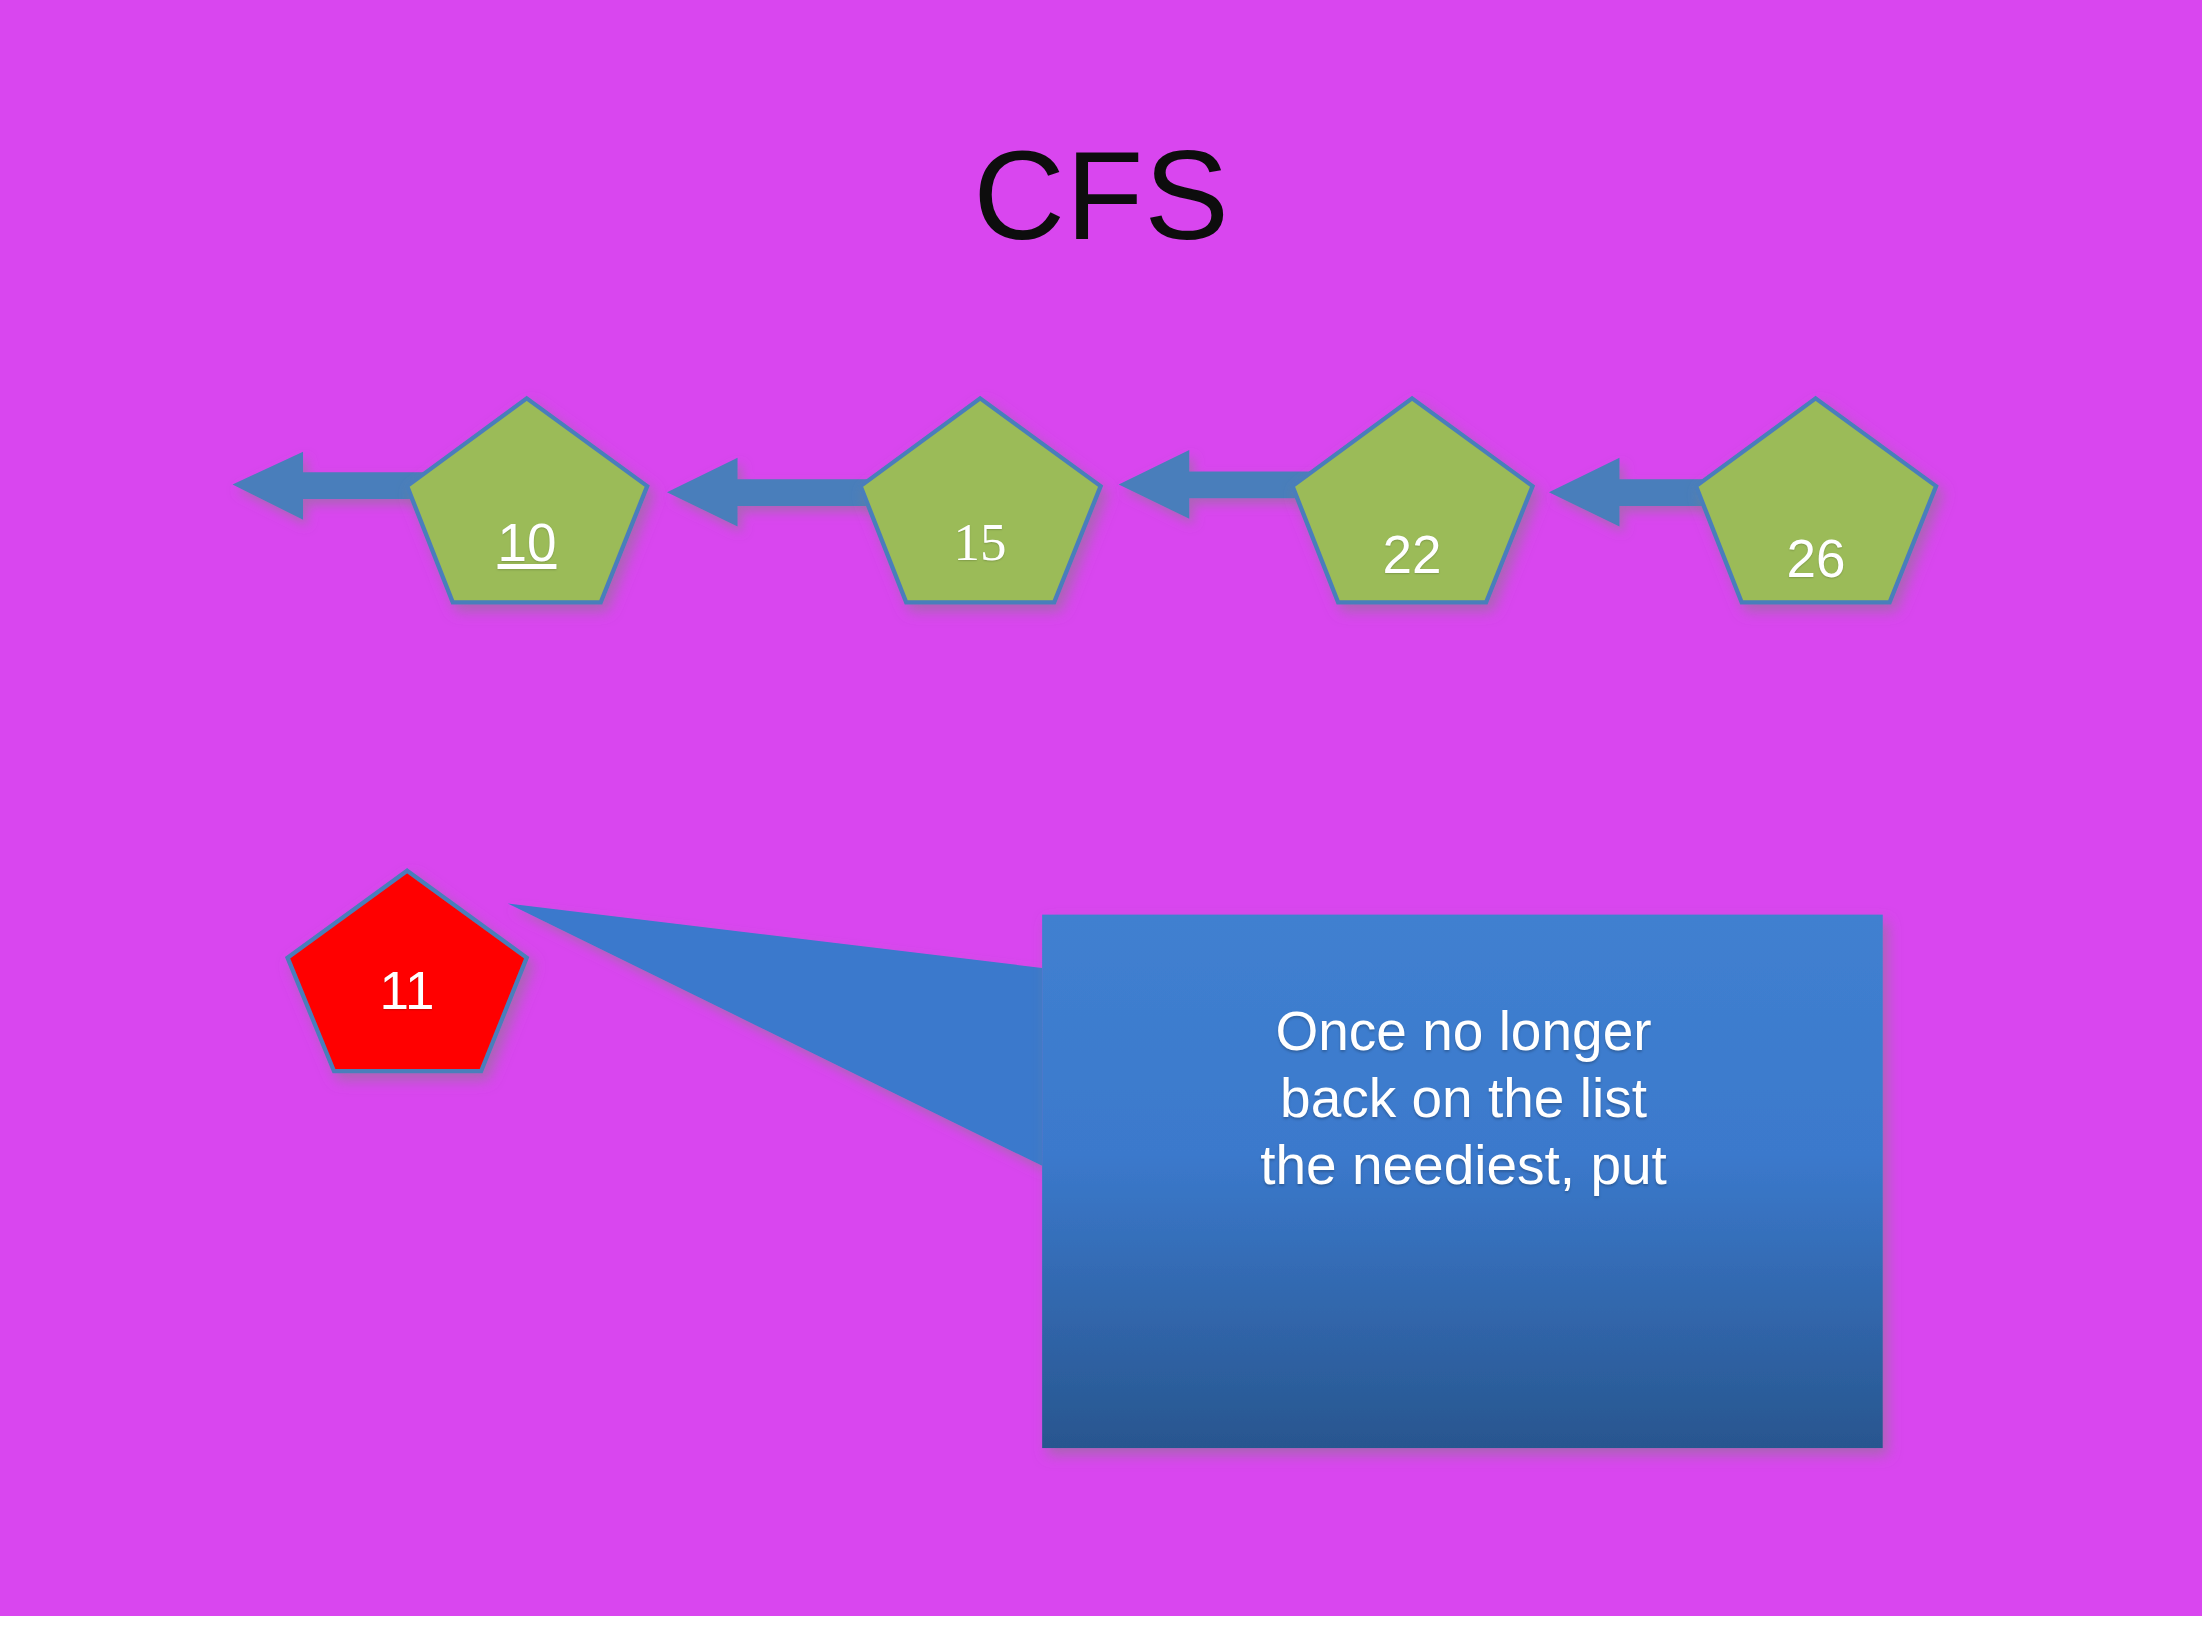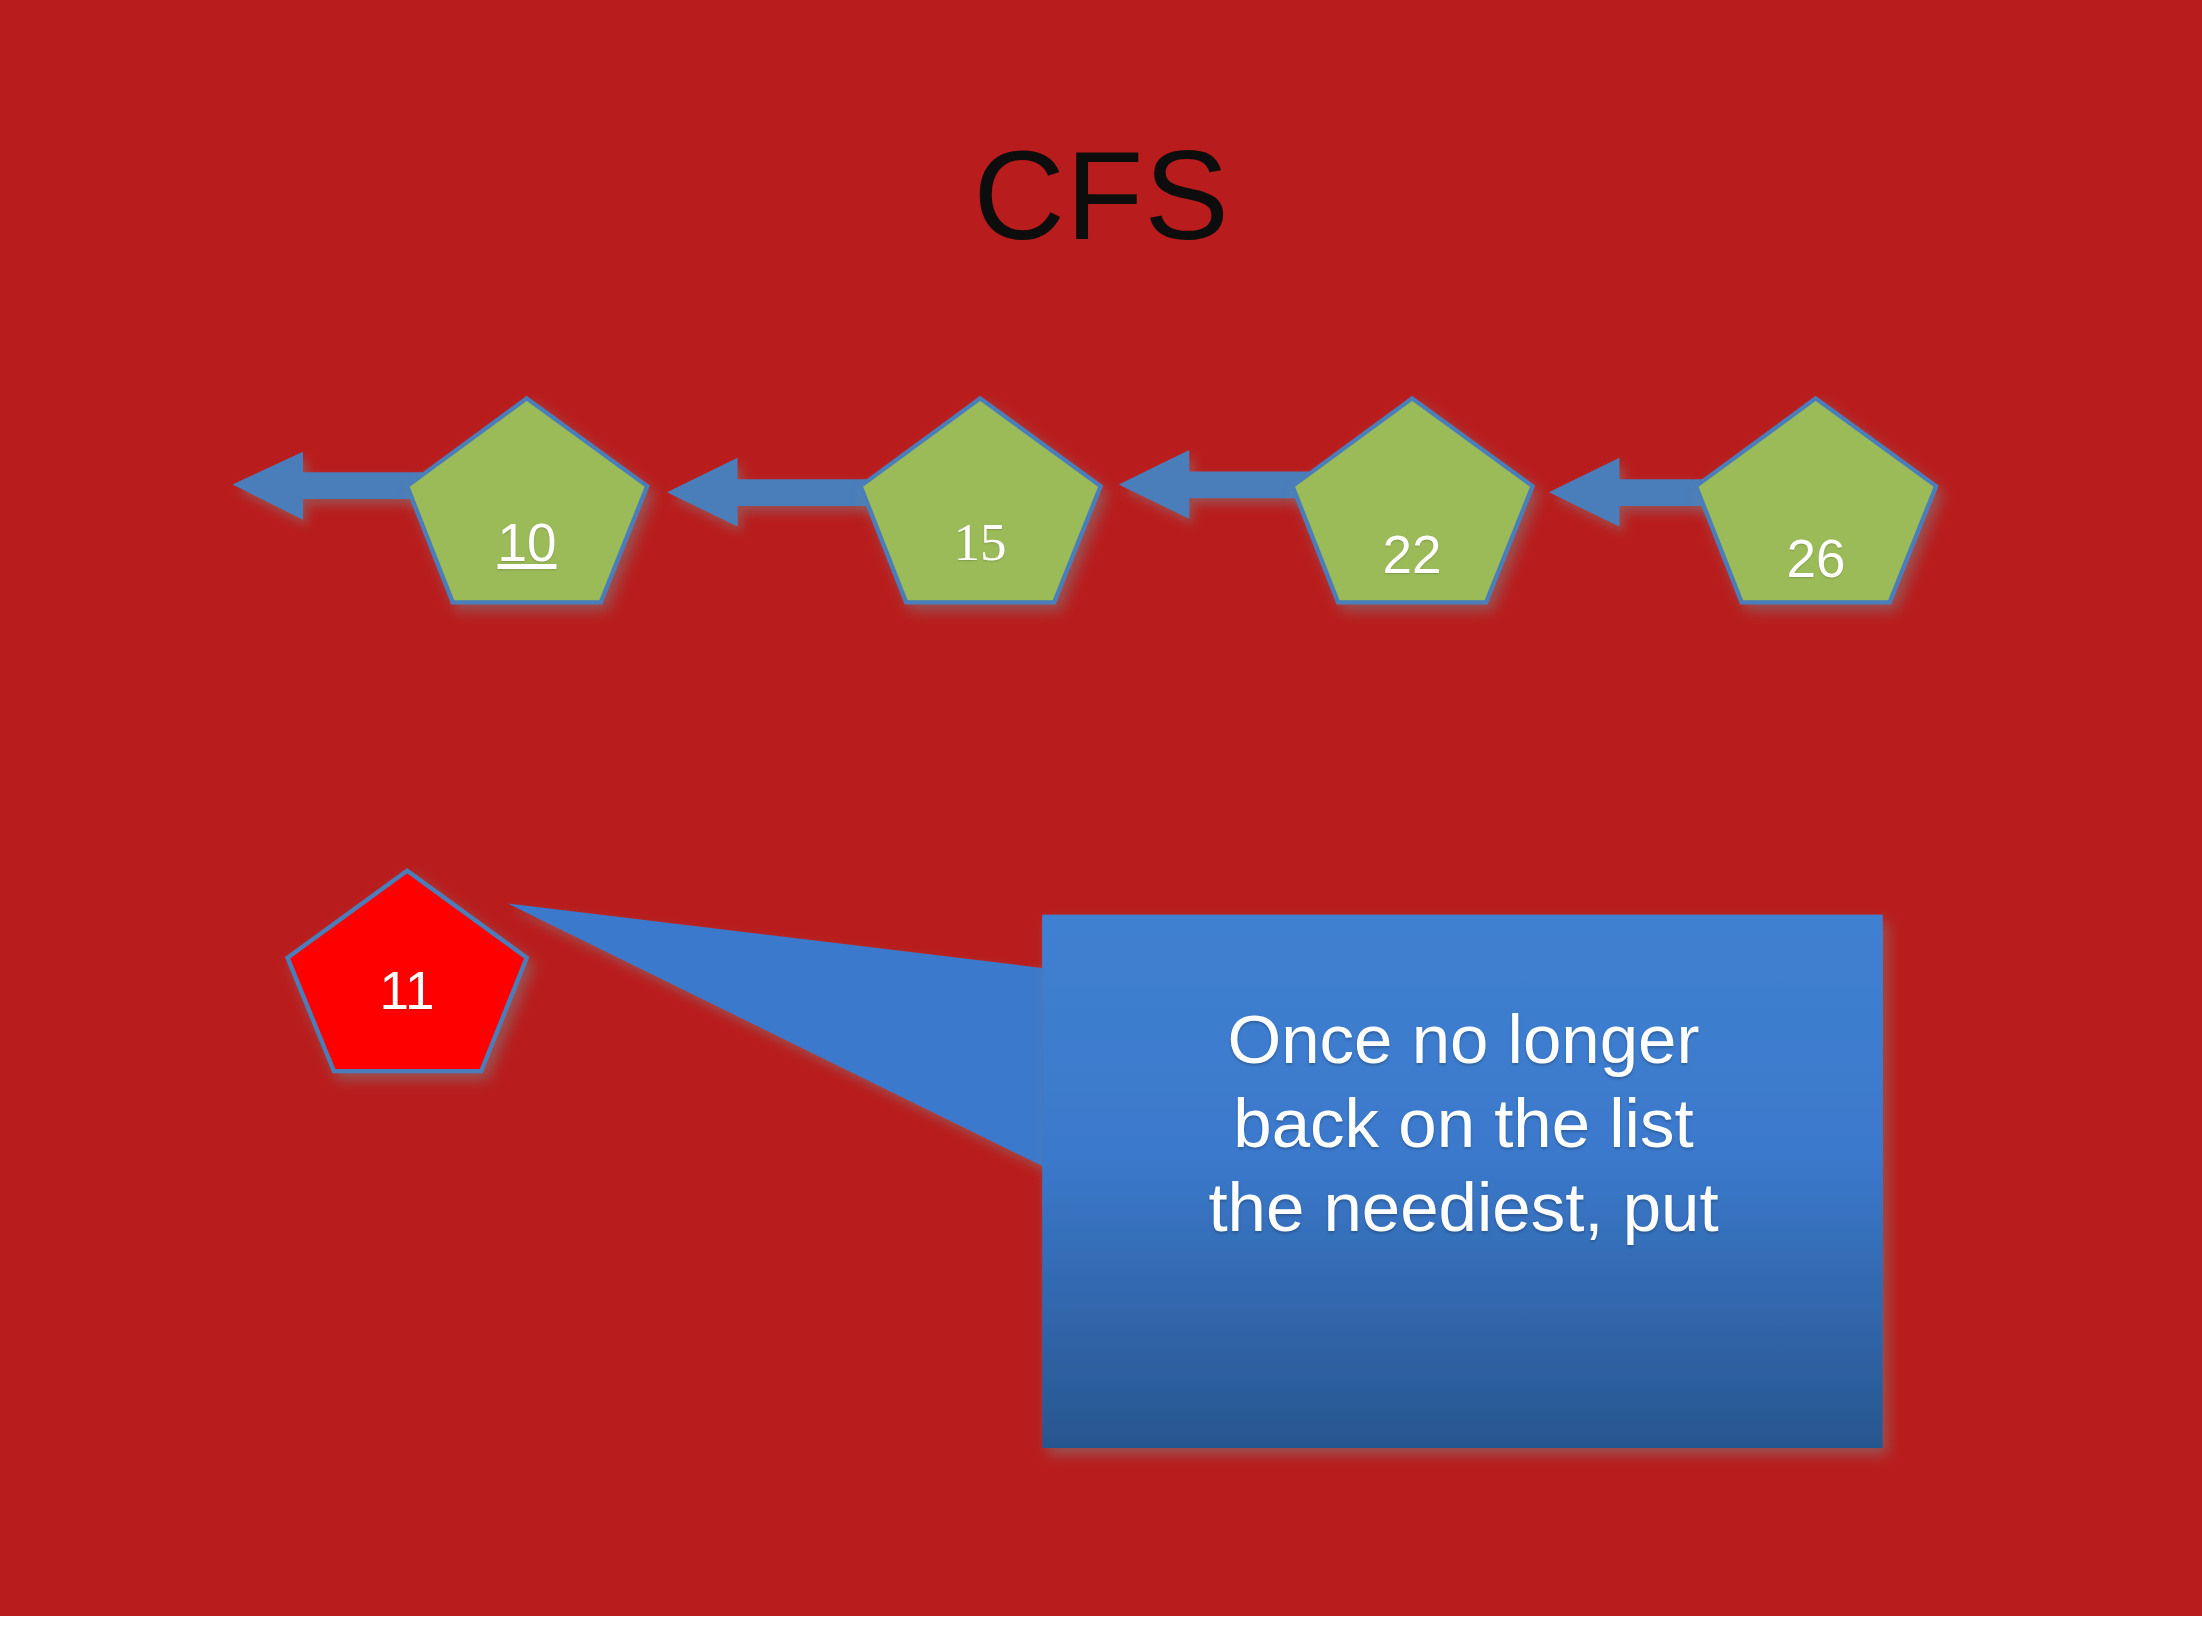--- a/index.html
+++ b/index.html
@@ -14,21 +14,21 @@
     overflow: hidden;
     font-family: "Liberation Sans", "DejaVu Sans", sans-serif;
   }
 
   #slide {
     position: absolute;
     left: 0;
     top: 0;
     width: 2203px;
     height: 1616px;
-    background: #b91c1c;
+    background: #d946ef;
   }
 
   
   #slide-title {
     position: absolute;
     left: 0;
     top: 129px;
     width: 2203px;
     text-align: center;
     font-size: 127px;
@@ -63,21 +63,21 @@
   }
 
   
   #callout-text {
     position: absolute;
     left: 1059px;
     top: 998px;
     width: 809px;
     text-align: center;
     color: #ffffff;
-    font-size: 69px;
+    font-size: 55px;
     line-height: 1.22;
     font-weight: 400;
     font-family: "Liberation Sans", "DejaVu Sans", sans-serif;
     text-shadow: 0 1.7px 2.6px rgba(0,0,0,0.22);
   }
 </style>
 </head>
 <body>
 
 <div id="slide">

